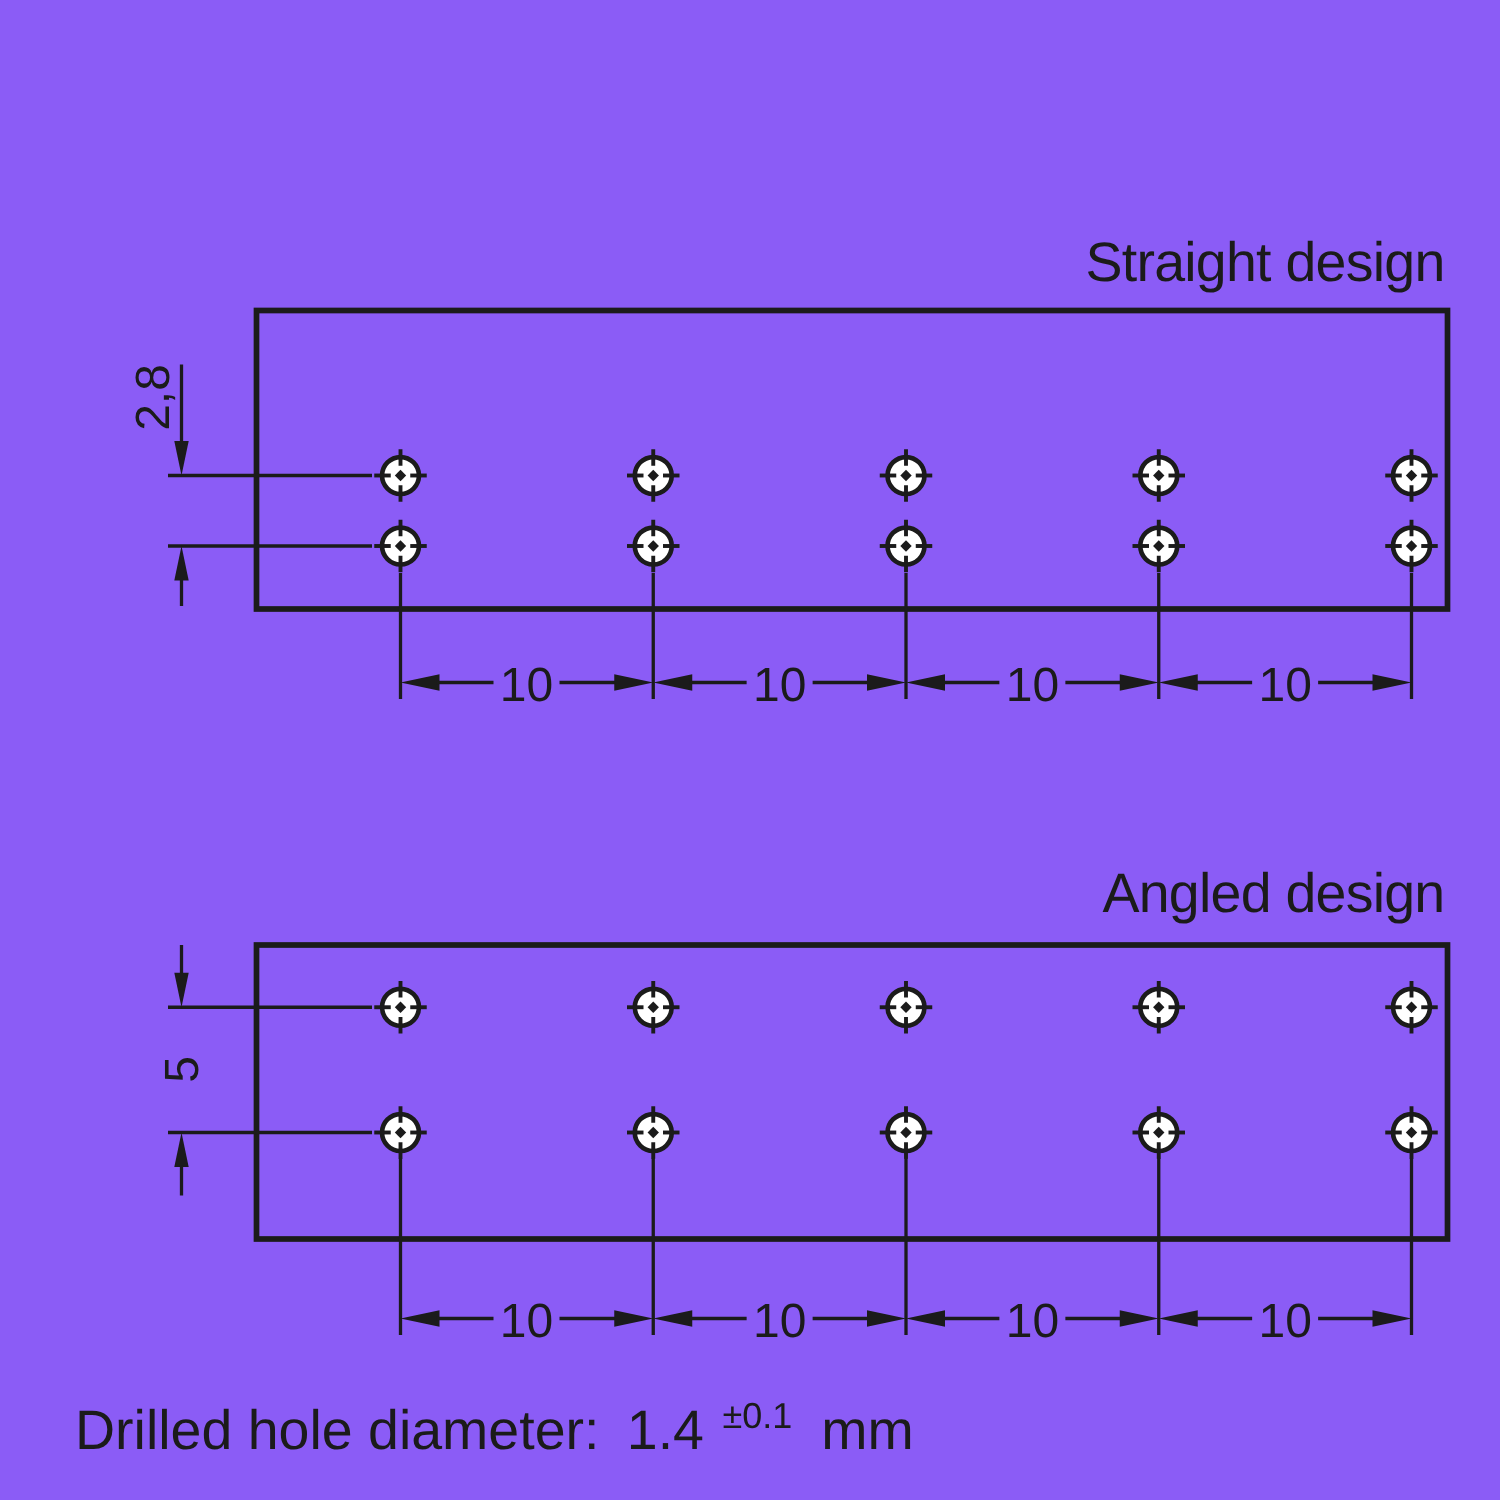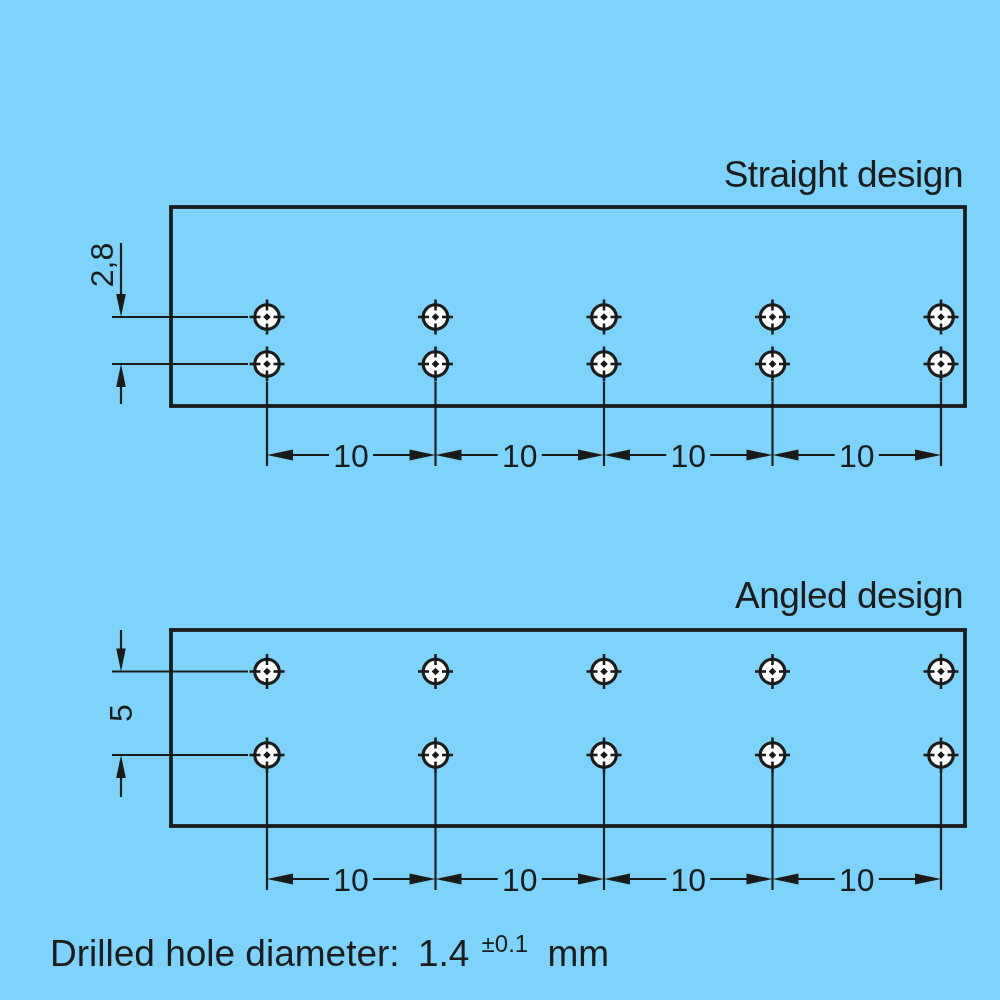--- a/index.html
+++ b/index.html
@@ -4,21 +4,21 @@
 <style>
   html, body {
     margin: 0;
     padding: 0;
     background: #ffffff;
   }
   .canvas {
     position: relative;
     width: 1000px;
     height: 1000px;
-    background: #7dd3fc;
+    background: #8b5cf6;
     overflow: hidden;
   }
   svg {
     display: block;
     color: var(--ink, #1b1b1b);
     font-family: "Liberation Sans", "DejaVu Sans", sans-serif;
   }
   .title-label {
     font-size: 37px;
     letter-spacing: -0.5px;

